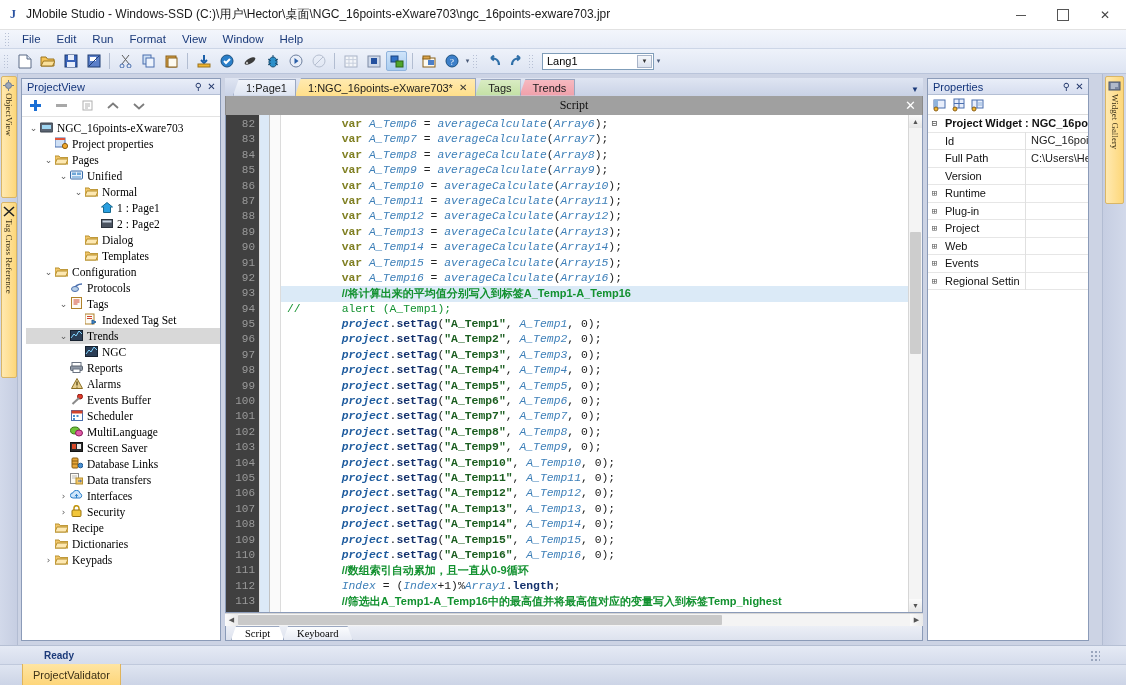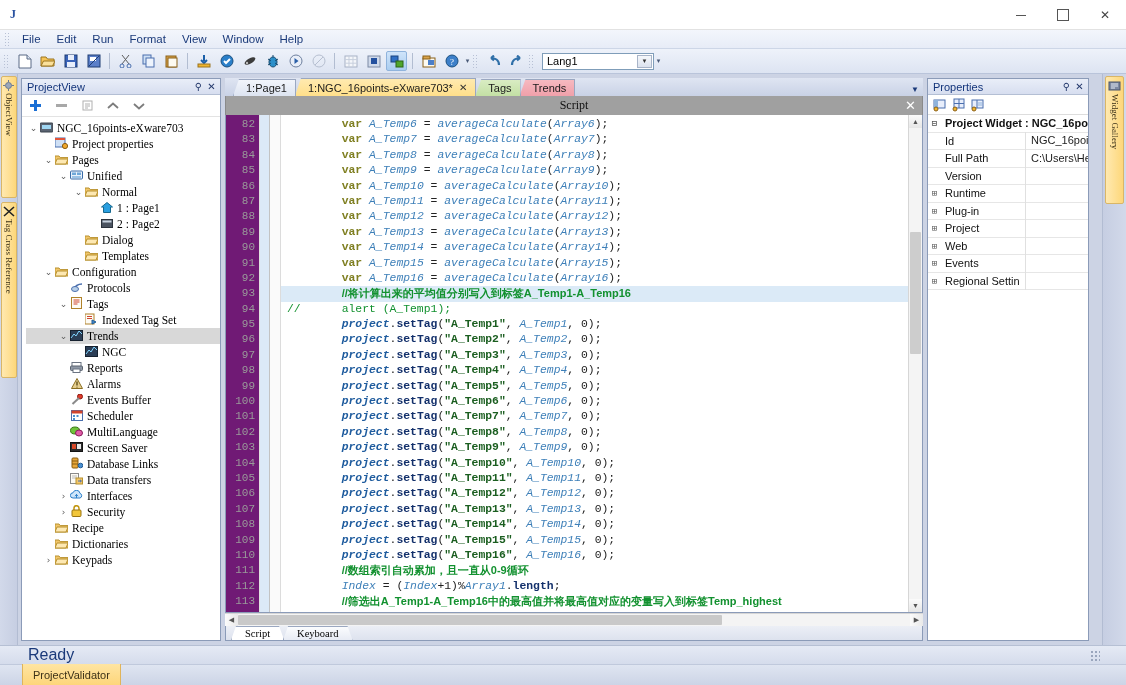--- a/index.html
+++ b/index.html
@@ -131,21 +131,21 @@
   .tree { flex:1; overflow:hidden; padding:3px 0 0 4px; font-family:"Liberation Serif", serif;
     font-size:11.5px; color:#000; }
   .tnode { height:16px; display:flex; align-items:center; white-space:nowrap; padding-left:2px;}
   .tnode.sel { background:#d8d8d8; }
   .tw { width:11px; text-align:center; color:#5a5a5a; font-size:9px; font-family:"DejaVu Sans",sans-serif; flex:none;}
   .ticon { width:15px; text-align:center; font-size:10px; flex:none; }
   .tlbl { padding-left:3px; }
 
   
   .editor-wrap { flex:1; display:flex; flex-direction:column; margin:4px 2px; min-width:0;}
-  .doctabs { height:14px; min-height:18px; display:flex; align-items:flex-end;
+  .doctabs { height:14px; min-height:18px; display:flex; align-items:center;
     background:linear-gradient(180deg,#dfe5f2,#c9d2e6); position:relative; padding-left:8px; }
   .dtab { height:17px; padding:0 8px; display:flex; align-items:center; font-size:11px;
     border:1px solid #9aa7c0; border-bottom:none; border-radius:0;
     margin-right:-1px; color:#1a1a1a; clip-path: polygon(6px 0,100% 0,100% 100%,0 100%);
     padding-left:12px;}
   .dtab.inactive { background:linear-gradient(180deg,#f2f5fb,#dde4f1); }
   .dtab.active { background:linear-gradient(180deg,#ffeab0,#ffdf8a); height:18px; font-weight:normal; z-index:3;}
   .dtab.green { background:linear-gradient(180deg,#d9ecc3,#c3e0a4); }
   .dtab.pink { background:linear-gradient(180deg,#f6b9c0,#f0a0aa); }
   .dtab .x { margin-left:6px; font-size:10px; color:#333; font-family:"DejaVu Sans",sans-serif;}
@@ -153,21 +153,21 @@
 
   .script-hdr { height:19px; min-height:19px; background:#a0a0a0;
     display:flex; align-items:center; justify-content:center; position:relative;
     border-left:1px solid #8a8a8a; border-right:1px solid #8a8a8a;}
   .script-hdr .st { font-family:"Liberation Serif",serif; font-size:12px; color:#111; }
   .script-hdr .sx { position:absolute; right:6px; font-size:13px; color:#fff;
     font-family:"DejaVu Sans",sans-serif; font-weight:bold;}
 
   .code-outer { flex:1; display:flex; background:#fff; border:1px solid #8b9bb8; border-top:none; min-height:0; }
   .code-area { flex:1; display:flex; overflow:hidden; min-width:0; position:relative;}
-  .gutter { width:34px; background:#701a75; border-right:1px solid #e0e0e0; flex:none;
+  .gutter { width:34px; background:#404040; border-right:1px solid #e0e0e0; flex:none;
     font-family:"Liberation Mono", monospace; font-size:11px; color:#9a9a9a; text-align:right;
     padding-top:2px; }
   .gutter div { height:15.4px; line-height:15.4px; padding-right:4px; }
   .marginbar { width:10px; background:#dce9f7; flex:none; border-right:1px solid #c3c3c3;}
   .foldbar { width:11px; background:#fafafa; flex:none; border-right:1px solid #dcdcdc;}
   .codelines { flex:1; padding-top:2px; overflow:hidden; font-family:"Liberation Mono", monospace;
     font-size:11.4px; white-space:nowrap; min-width:0; }
   .cl { height:15.4px; line-height:15.4px; padding-left:6px; }
   .cl.hl { background:#dbeaf7; }
   .kw  { color:#7f7f21; font-weight:bold; }
@@ -212,35 +212,36 @@
   .pexp { width:13px; text-align:center; color:#555; font-size:9px;
     font-family:"DejaVu Sans Mono",monospace; flex:none;}
   .pname { width:84px; padding-left:4px; color:#111; overflow:hidden; white-space:nowrap; flex:none;}
   .pname.full { width:auto; }
   .pval { flex:1; padding-left:5px; border-left:1px solid #e0e0e0; color:#1d1d1d;
     overflow:hidden; white-space:nowrap; height:17.5px; line-height:17.5px;}
 
   
   .statusbar { height:19px; min-height:19px; background:linear-gradient(180deg,#e5eaf5,#d5dcec);
     border-top:1px solid #b6c0d4; display:flex; align-items:center; position:relative;}
-  .statusbar .msg { padding-left:28px; font-size:16px; color:#1b3a7a; font-weight:normal;}
+  .statusbar .msg { padding-left:44px; font-size:10px; color:#1b3a7a; font-weight:bold;}
   .statusbar .gripdots { position:absolute; right:26px; top:4px; width:10px; height:11px;
     background-image: radial-gradient(circle, #9aa6bd 1px, transparent 1px); background-size:4px 4px;}
   .taskbar { height:21px; min-height:21px; background:linear-gradient(180deg,#dfe5f1,#ccd4e6);
     display:flex; align-items:center; padding-left:22px; border-top:1px solid #c0c9dc;}
   .taskitem { height:31px; padding:0 10px; display:flex; align-items:center; font-size:11px;
     background:linear-gradient(180deg,#ffe7a8,#fdd271); border:1px solid #e0b45a; color:#3c3218;}
 </style>
 </head>
 <body>
 
 <div class="app">
 
   <div class="titlebar">
     <div class="appicon">J</div>
+    <div class="title">JMobile Studio - Windows-SSD (C:)\用户\Hector\桌面\NGC_16points-eXware703\ngc_16points-exware703.jpr</div>
     <div class="wincontrols">
       <div class="wc-min"></div>
       <div class="wc-max"></div>
       <div class="wc-close">✕</div>
     </div>
   </div>
 
   <div class="menubar">
     <div class="grip"></div>
     <div class="mi">File</div>

